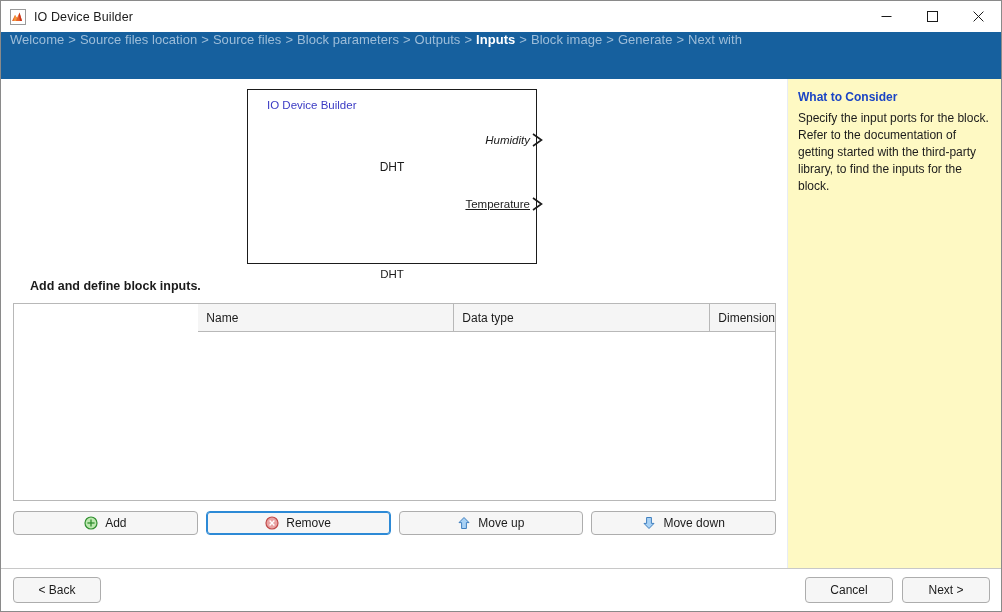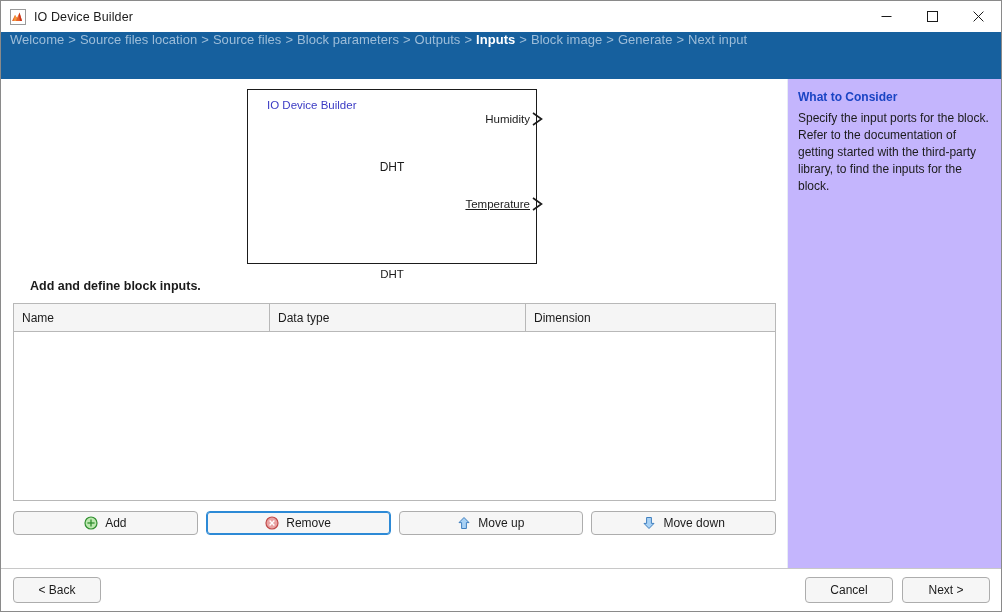--- a/index.html
+++ b/index.html
@@ -99,21 +99,21 @@
     width: 786px;
     flex: 0 0 786px;
     display: flex;
     flex-direction: column;
     background: #ffffff;
     position: relative;
     box-sizing: border-box;
   }
   .side-col {
     flex: 1 1 auto;
-    background: #c4b5fd;
+    background: #fef9c3;
     box-sizing: border-box;
     padding: 11px 12px 0 10px;
     border-left: 1px solid #E8ECF4;
   }
   .side-title {
     color: #1a44c4;
     font-weight: bold;
     font-size: 12px;
     margin-bottom: 6px;
   }
@@ -158,21 +158,21 @@
     font-size: 12px;
     color: #1b1b1b;
   }
   .port {
     position: absolute;
     right: 6px;
     font-size: 11.5px;
     color: #1b1b1b;
     white-space: nowrap;
   }
-  .port.p1 { top: 23px; }
+  .port.p1 { top: 44px; font-style: italic; }
   .port.p2 { top: 108px; text-decoration: underline; }
   .port-arrow {
     position: absolute;
     right: -13px;
     top: 50%;
     transform: translateY(-50%);
     width: 11px;
     height: 14px;
   }
   .block-caption {
@@ -195,20 +195,21 @@
   
   .table-wrap {
     margin: 0 11px 0 12px;
     border: 1px solid #b8b8b8;
     background: #ffffff;
     flex: 0 0 auto;
     height: 198px;
     display: flex;
     flex-direction: column;
     box-sizing: border-box;
+    align-items: flex-end;
   }
   .thead {
     display: flex;
     height: 27px;
     flex: 0 0 27px;
     background: #f5f5f5;
     border-bottom: 1px solid #b8b8b8;
   }
   .th {
     font-size: 12px;
@@ -335,21 +336,21 @@
     <span class="crumb">Block parameters</span>
     <span class="crumb-sep">&gt;</span>
     <span class="crumb">Outputs</span>
     <span class="crumb-sep">&gt;</span>
     <span class="crumb current">Inputs</span>
     <span class="crumb-sep">&gt;</span>
     <span class="crumb">Block image</span>
     <span class="crumb-sep">&gt;</span>
     <span class="crumb">Generate</span>
     <span class="crumb-sep">&gt;</span>
-    <span class="crumb">Next input</span>
+    <span class="crumb">Next with</span>
   </div>
 
   <div class="content-row">
 
     <div class="main-col">
 
       <div class="preview">
         <div class="block-wrap">
           <div class="block">
             <span class="block-tag">IO Device Builder</span>

